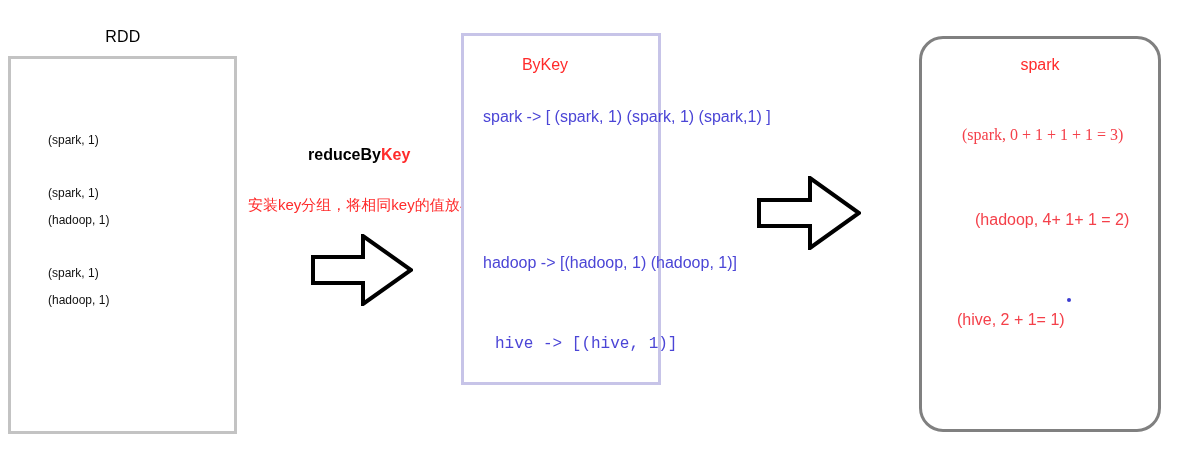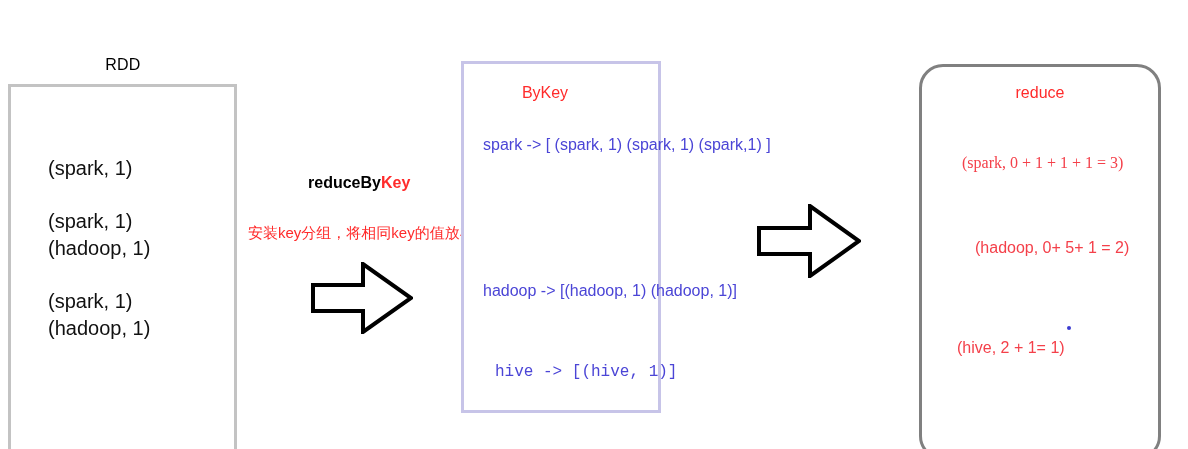--- a/index.html
+++ b/index.html
@@ -10,21 +10,21 @@
   body {
     width: 1188px;
     height: 449px;
     position: relative;
     overflow: hidden;
     font-family: "Liberation Sans", "DejaVu Sans", sans-serif;
     -webkit-font-smoothing: antialiased;
   }
 
   
-  .abs { position: absolute; margin-top: 28px; }
+  .abs { position: absolute; }
 
   
   #rdd-title {
     left: 0px;
     top: 28px;
     width: 246px;
     text-align: center;
     font-size: 16px;
     color: #000000;
     letter-spacing: .2px;
@@ -34,21 +34,21 @@
     top: 56px;
     width: 229px;
     height: 378px;
     border: 3px solid #c3c3c3;
     box-sizing: border-box;
     background: #ffffff;
   }
   #rdd-list {
     left: 48px;
     top: 127px;
-    font-size: 20px;
+    font-size: 12px;
     color: #111111;
     line-height: 27px;
   }
   #rdd-list .gap { display: block; height: 26px; }
 
   
   #reduce-by-key-label {
     left: 308px;
     top: 146px;
     font-size: 16px;
@@ -169,19 +169,19 @@
 <div class="abs bykey-line" id="bykey-hadoop">hadoop -&gt; [(hadoop, 1)   (hadoop, 1)]</div>
 <div class="abs bykey-line" id="bykey-hive">hive -&gt; [(hive, 1)]</div>
 
 <div class="abs" id="arrow-2">
   <svg class="block-arrow" width="104" height="74" viewBox="0 0 104 74" xmlns="http://www.w3.org/2000/svg">
     <path d="M 2 24 L 53 24 L 53 2 L 102 37 L 53 72 L 53 50 L 2 50 Z" fill="#ffffff" stroke="#000000" stroke-width="4" stroke-linejoin="miter"></path>
   </svg>
 </div>
 
 <div class="abs" id="reduce-box"></div>
-<div class="abs" id="reduce-title">reduce</div>
+<div class="abs" id="reduce-title">spark</div>
 
 <div class="abs reduce-line" id="reduce-spark">(spark, 0 + 1 + 1 + 1 = 3)</div>
-<div class="abs reduce-line" id="reduce-hadoop">(hadoop, 0+ 5+ 1 = 2)</div>
+<div class="abs reduce-line" id="reduce-hadoop">(hadoop, 4+ 1+ 1 = 2)</div>
 <div class="abs reduce-line" id="reduce-hive">(hive, 2 + 1= 1)</div>
 
 <div class="abs" id="blue-dot"></div>
 
 </body></html>

